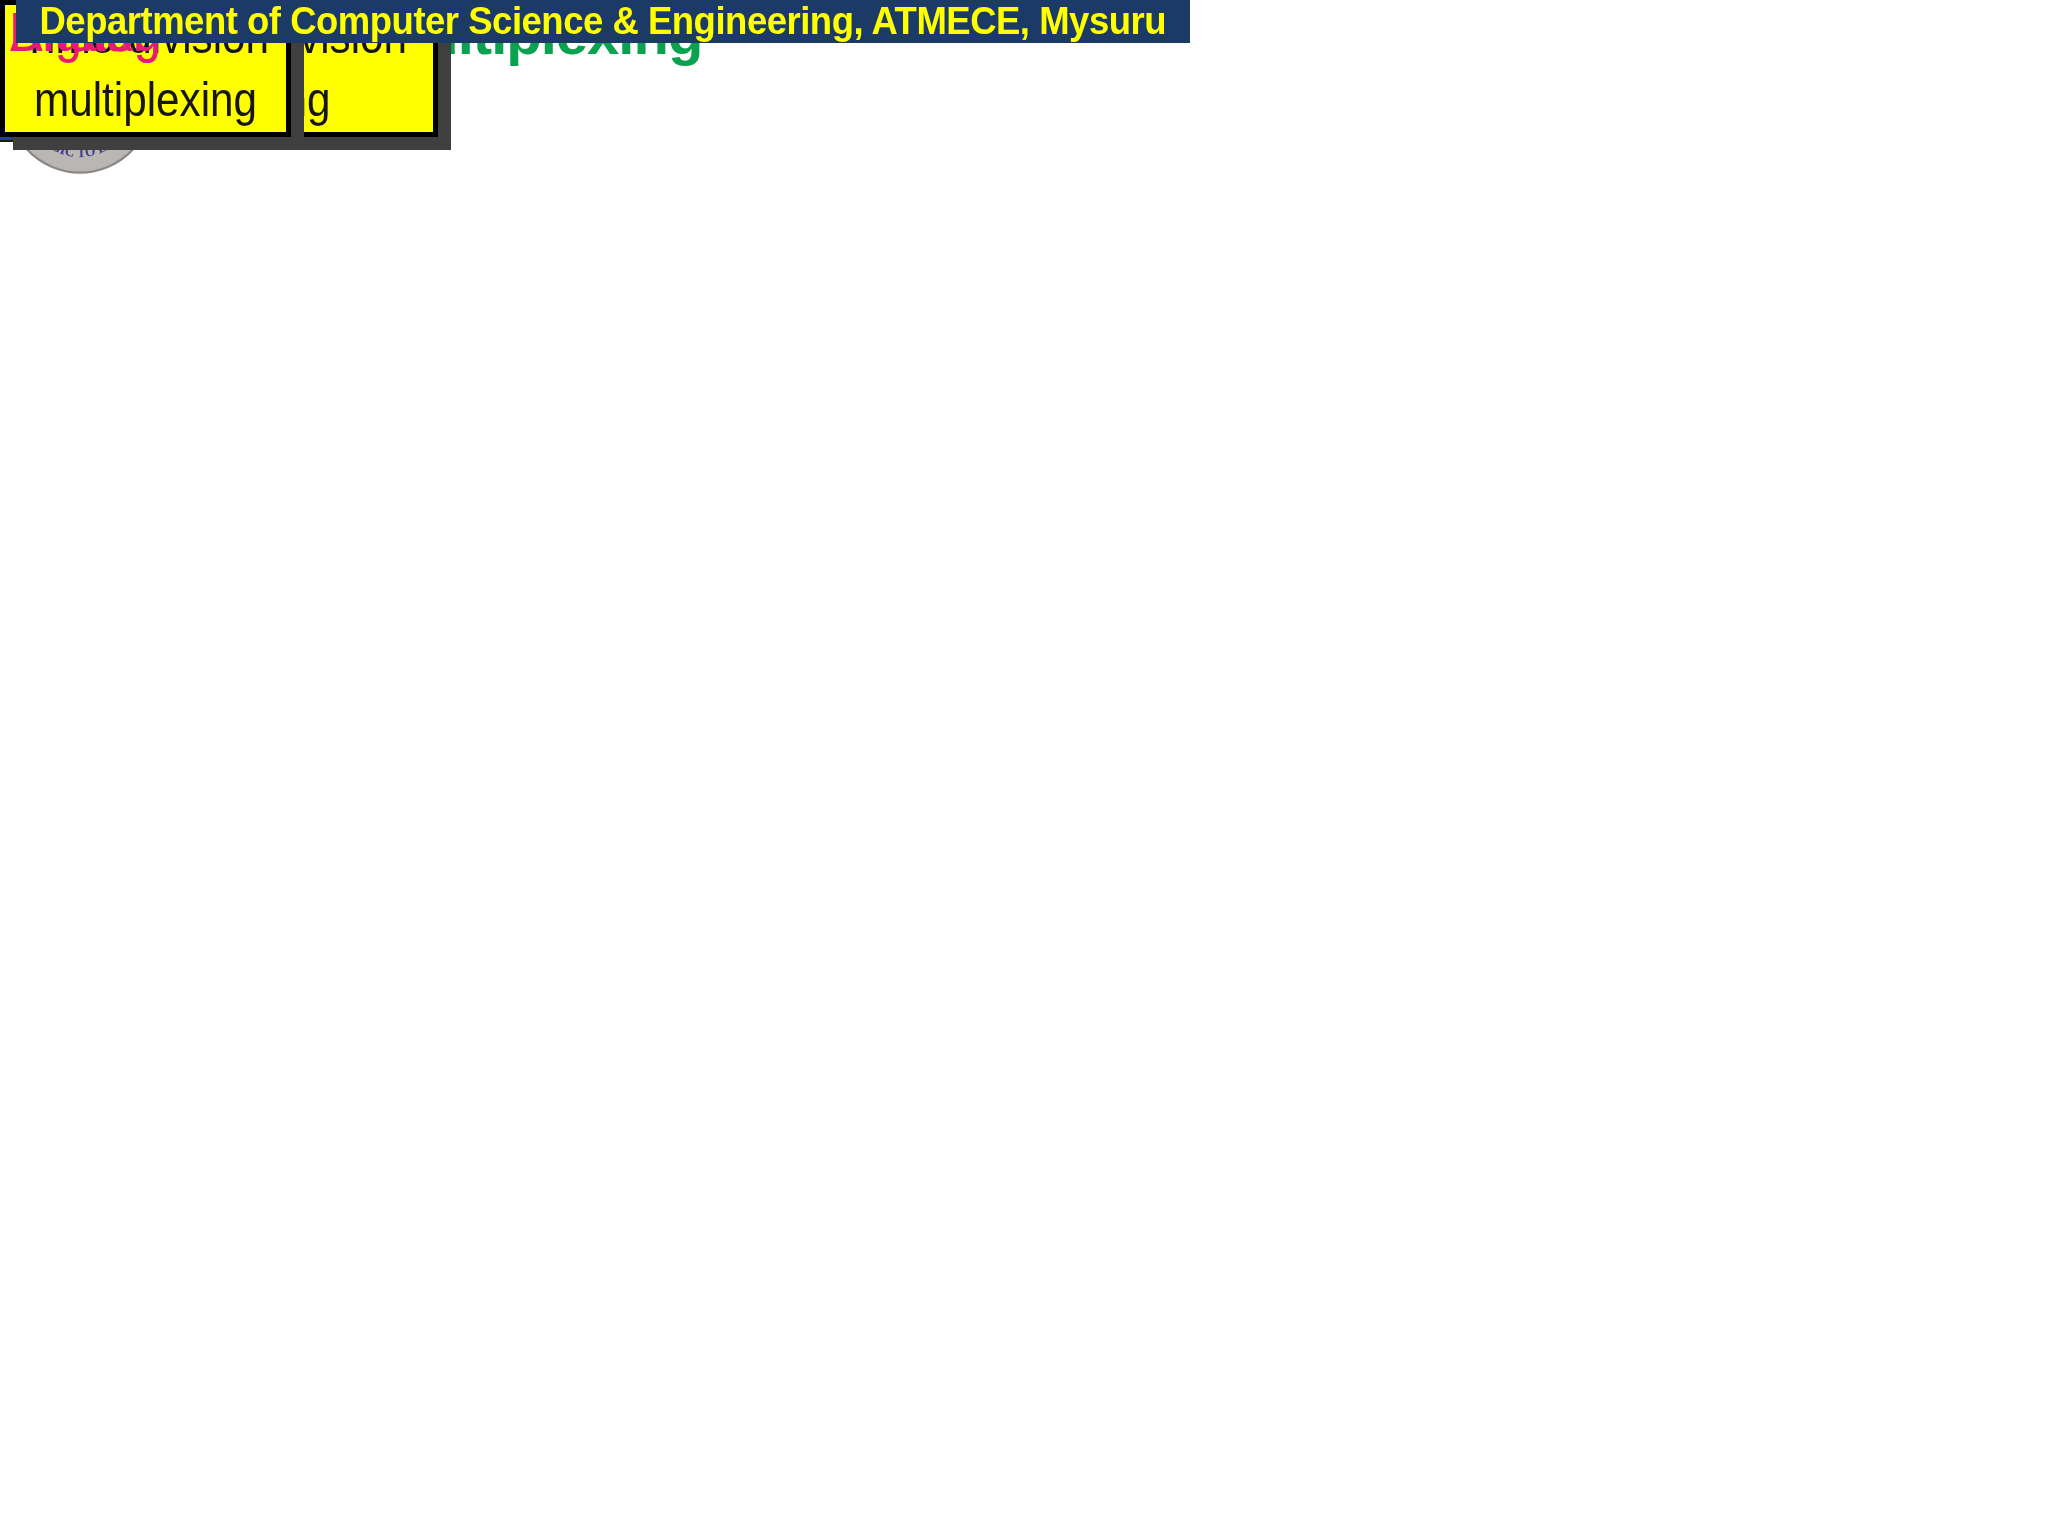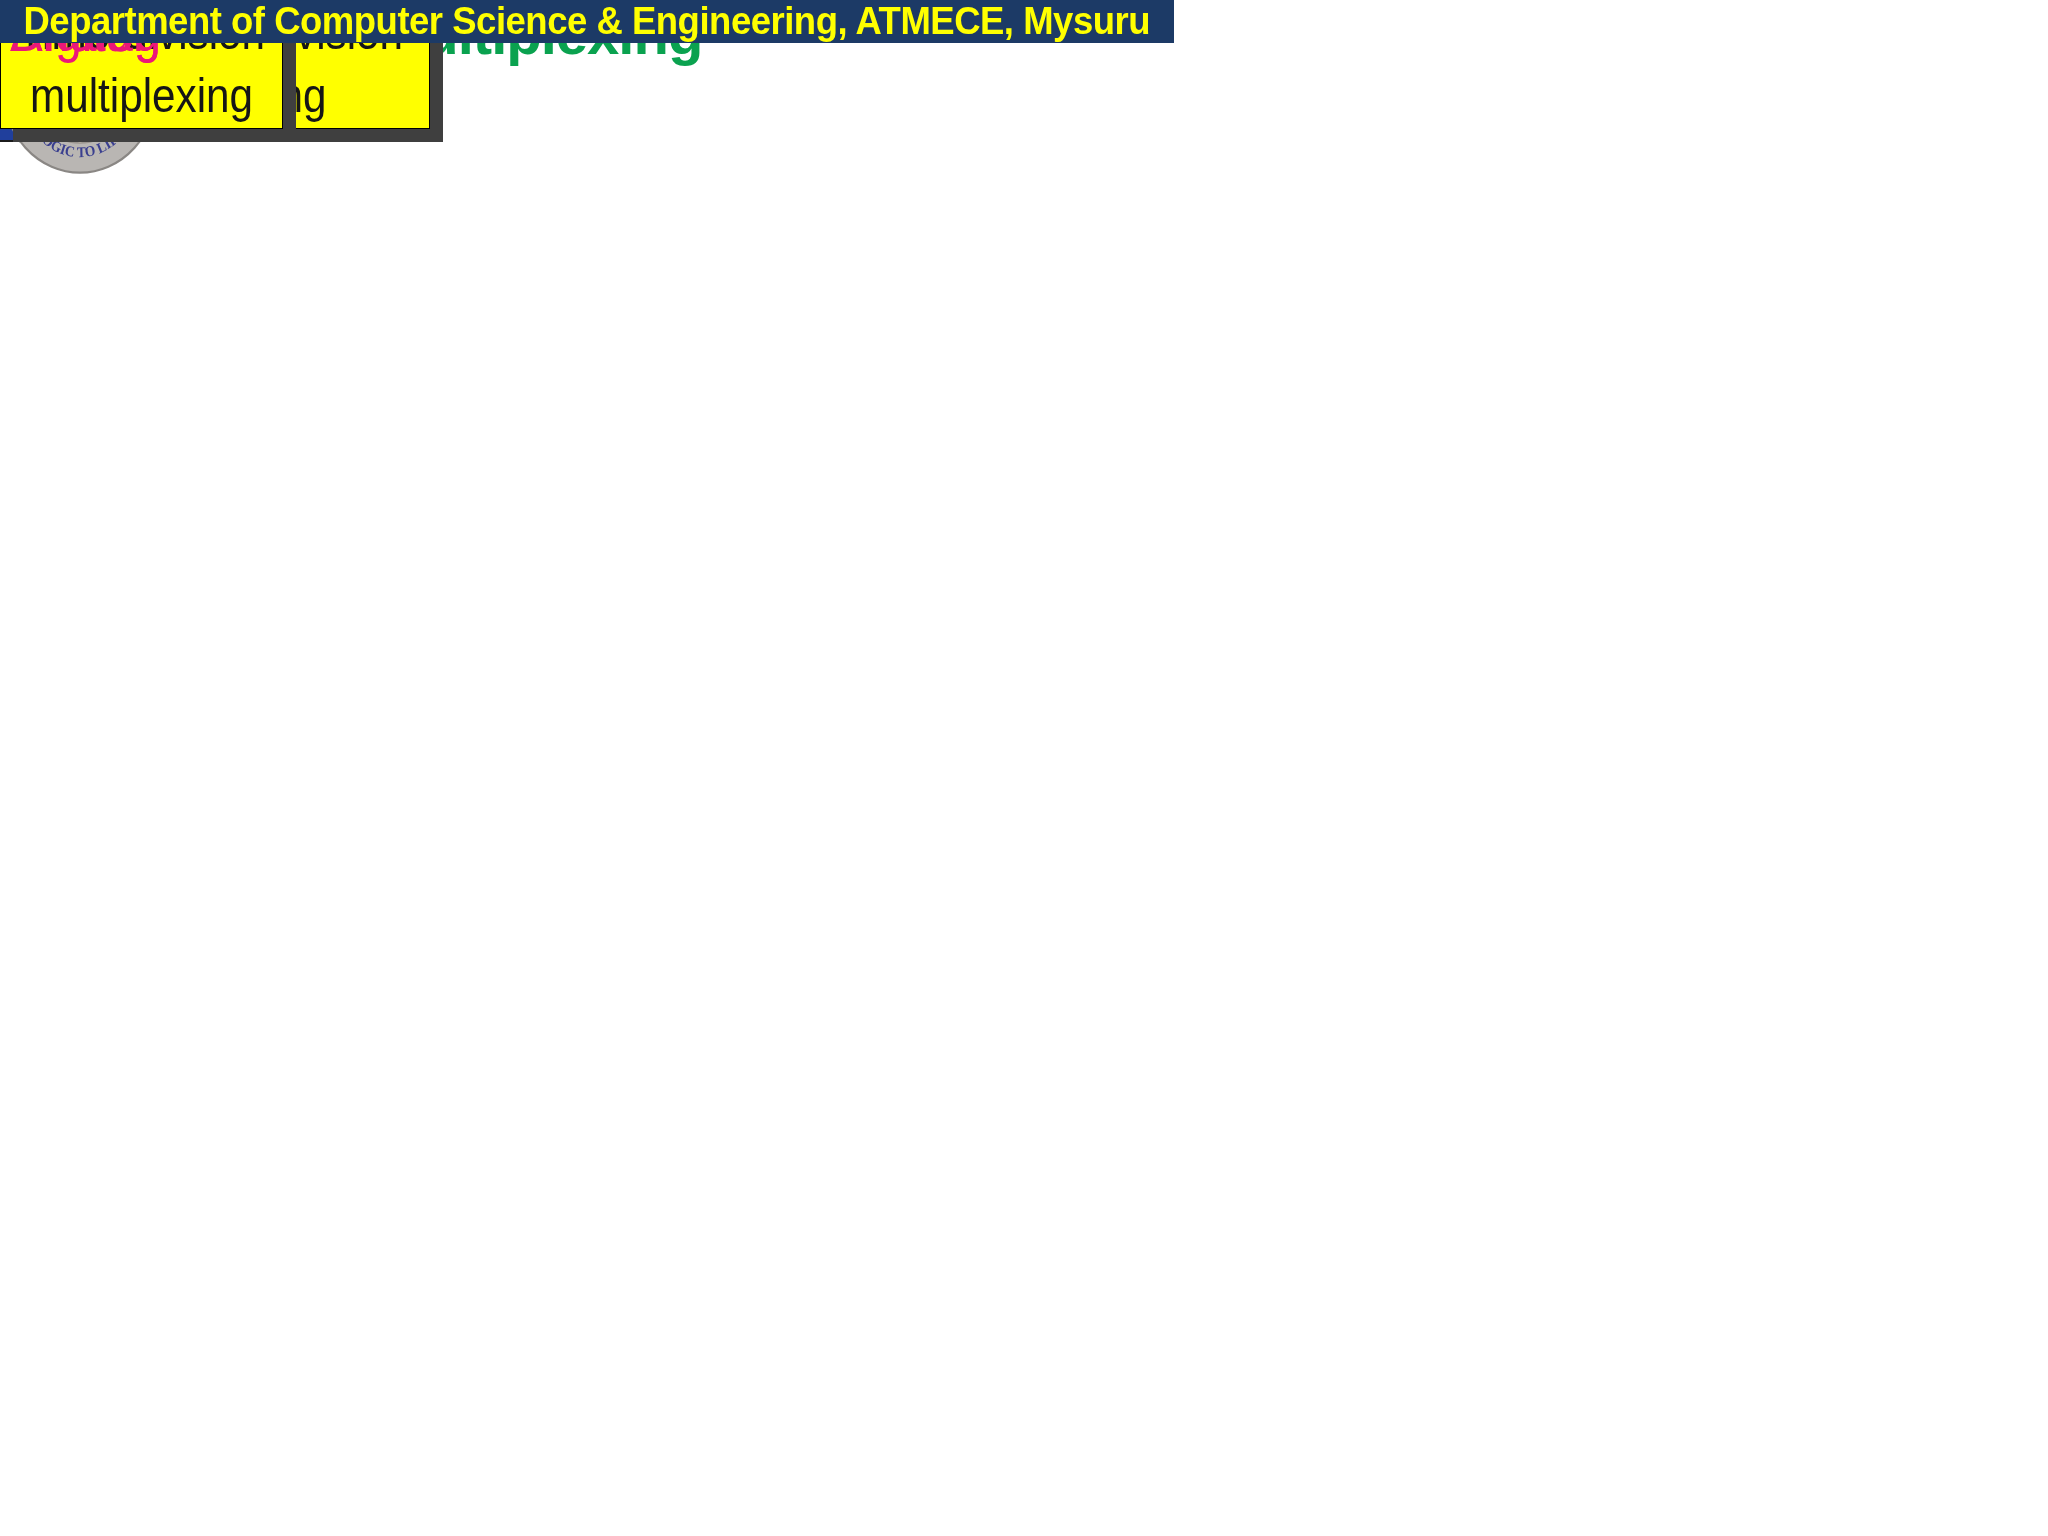--- a/index.html
+++ b/index.html
@@ -62,42 +62,42 @@
                 font-size:13px; font-weight:bold; letter-spacing:1px; }
 
   
   #cse-seal { left:1797; top:16; }
 
   
   #slide-title { left:143; top:246; font-size:58px; font-weight:bold; color:#0aa24f;
                  letter-spacing:-1px; }
 
   
-  .node { border:1px solid #000000; display:flex; align-items:center; justify-content:center;
+  .node { border:5px solid #000000; display:flex; align-items:center; justify-content:center;
           text-align:center; color:#161616; }
   #root-box { left:743; top:375; width:542; height:235; background:#ffffff;
               box-shadow:14px 14px 0 0 #3f3f3f; font-size:58px; }
   .leaf { top:793; width:540; height:236; background:#ffff00;
           box-shadow:13px 13px 0 0 #3f3f3f; font-size:48px; line-height:1.32; }
   #leaf-0 { left:81; }  #leaf-1 { left:742; }  #leaf-2 { left:1402; }
   .cond { display:inline-block; transform:scaleX(.88); transform-origin:center; white-space:nowrap; }
   .leaf .cond { white-space:normal; }
   .line { background:#141414; }
   #v-root  { left:1010; top:608; width:6; height:92; }
   #h-main  { left:348;  top:697; width:1327; height:9;
              box-shadow:0 4px 0 rgba(145,145,145,.55); }
   #v-drop-0 { left:348;  top:702; width:6; height:91; }
   #v-drop-1 { left:1010; top:702; width:6; height:91; }
   #v-drop-2 { left:1669; top:702; width:6; height:91; }
   .cat { top:1048; width:540; text-align:center; font-size:55px; color:#ec1879; }
   #cat-0 { left:81; } #cat-1 { left:742; } #cat-2 { left:1402; }
 
   
   #footer-rule { left:0; top:1461; width:2048; height:3; background:#9a9a9a; }
-  #footer-bar  { left:0; top:1466; width:2048; height:70; background:#1c3a66;
+  #footer-bar  { left:16px; top:1466; width:2048; height:70; background:#1c3a66;
                  display:flex; align-items:flex-end; justify-content:center; }
   #footer-text { color:#ffff00; font-weight:bold; font-size:38px; letter-spacing:-.5px;
                  transform:scaleX(.96); }
 </style>
 </head>
 <body>
 
 <div id="stage">
 
   <div class="abs blue-bar" id="bar-left"></div>

